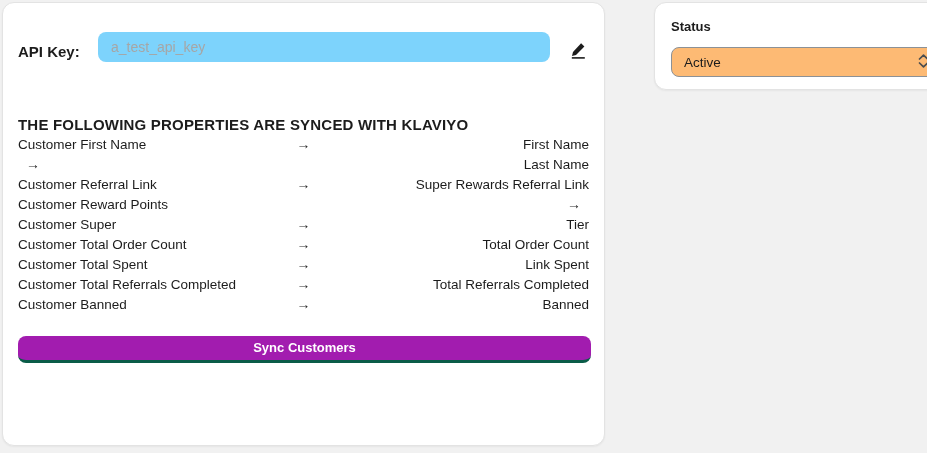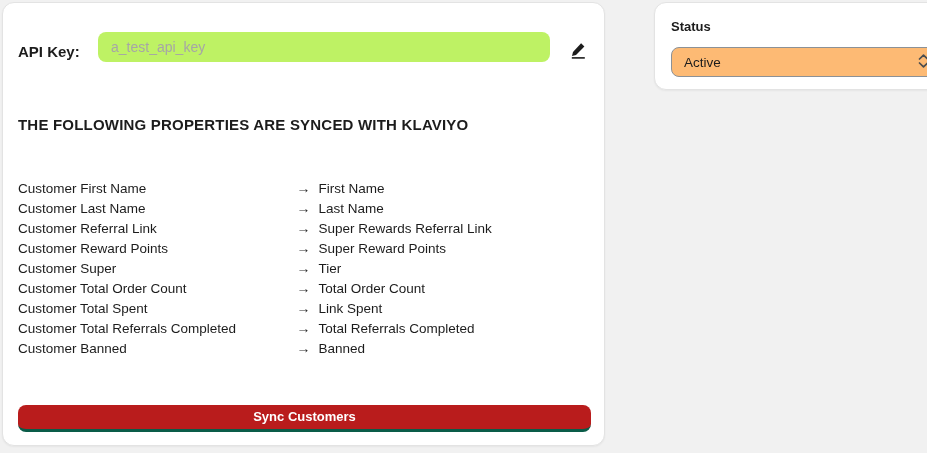--- a/index.html
+++ b/index.html
@@ -20,46 +20,46 @@
     box-shadow: 0 1px 2px rgba(0,0,0,.05);
   }
   #left-card { left: 2px; top: 2px; width: 603px; height: 444px; padding: 15px; }
   #right-card { left: 654px; top: 2px; width: 303px; height: 88px; padding: 16px; }
 
   
   .api-row { display: flex; align-items: flex-end; margin-top: 9px; }
   .api-label { width: 80px; font-weight: 700; font-size: 15px; line-height: 20px; flex: none; }
   .api-input {
     width: 452px; height: 30px; margin-top: 5px;
-    background: #bef264; border: none; border-radius: 8px;
+    background: #7dd3fc; border: none; border-radius: 8px;
     padding: 0 13px; font-size: 14px; color: #1c1c1c;
     font-family: inherit; outline: none; flex: none;
   }
   .api-input::placeholder { color: #a6a6a6; }
   .edit-btn {
     margin-left: auto; margin-top: 10px;
     background: none; border: none; padding: 0; cursor: pointer;
     width: 22px; height: 22px; display: flex; align-items: center; justify-content: center;
   }
 
   
   .heading { margin-top: 54px; font-size: 15px; font-weight: 700; letter-spacing: .2px; line-height: 18px; }
 
   
-  .map-list { margin-top: 44px; }
+  .map-list { }
   .map-row { display: flex; align-items: center; height: 20px; font-size: 13.5px; }
   .map-src { flex: 1; text-align: left; white-space: nowrap; }
   .map-arr { width: 30px; text-align: center; font-size: 14px; color: #2a2a2a; flex: none; }
-  .map-tgt { flex: 1; text-align: left; white-space: nowrap; }
+  .map-tgt { flex: 1; text-align: right; white-space: nowrap; }
 
   
   .sync-btn {
-    display: block; margin-top: 47px;
+    display: block; margin-top: 22px;
     width: 573px; height: 27px;
-    background: #b91c1c;
+    background: #a21caf;
     border: none; border-bottom: 3px solid #0a5c48;
     border-radius: 8px;
     color: #ffffff; font-weight: 700; font-size: 13px;
     font-family: inherit; cursor: pointer;
     line-height: 22px; text-align: center; padding: 0;
   }
 
   
   .status-label { font-size: 13px; font-weight: 700; line-height: 16px; }
   .status-select {
@@ -91,33 +91,31 @@
 
   <div class="heading">THE FOLLOWING PROPERTIES ARE SYNCED WITH KLAVIYO</div>
 
   <div class="map-list">
     <div class="map-row">
       <span class="map-src">Customer First Name</span>
       <span class="map-arr">→</span>
       <span class="map-tgt">First Name</span>
     </div>
     <div class="map-row">
-      <span class="map-src">Customer Last Name</span>
       <span class="map-arr">→</span>
       <span class="map-tgt">Last Name</span>
     </div>
     <div class="map-row">
       <span class="map-src">Customer Referral Link</span>
       <span class="map-arr">→</span>
       <span class="map-tgt">Super Rewards Referral Link</span>
     </div>
     <div class="map-row">
       <span class="map-src">Customer Reward Points</span>
       <span class="map-arr">→</span>
-      <span class="map-tgt">Super Reward Points</span>
     </div>
     <div class="map-row">
       <span class="map-src">Customer Super</span>
       <span class="map-arr">→</span>
       <span class="map-tgt">Tier</span>
     </div>
     <div class="map-row">
       <span class="map-src">Customer Total Order Count</span>
       <span class="map-arr">→</span>
       <span class="map-tgt">Total Order Count</span>

